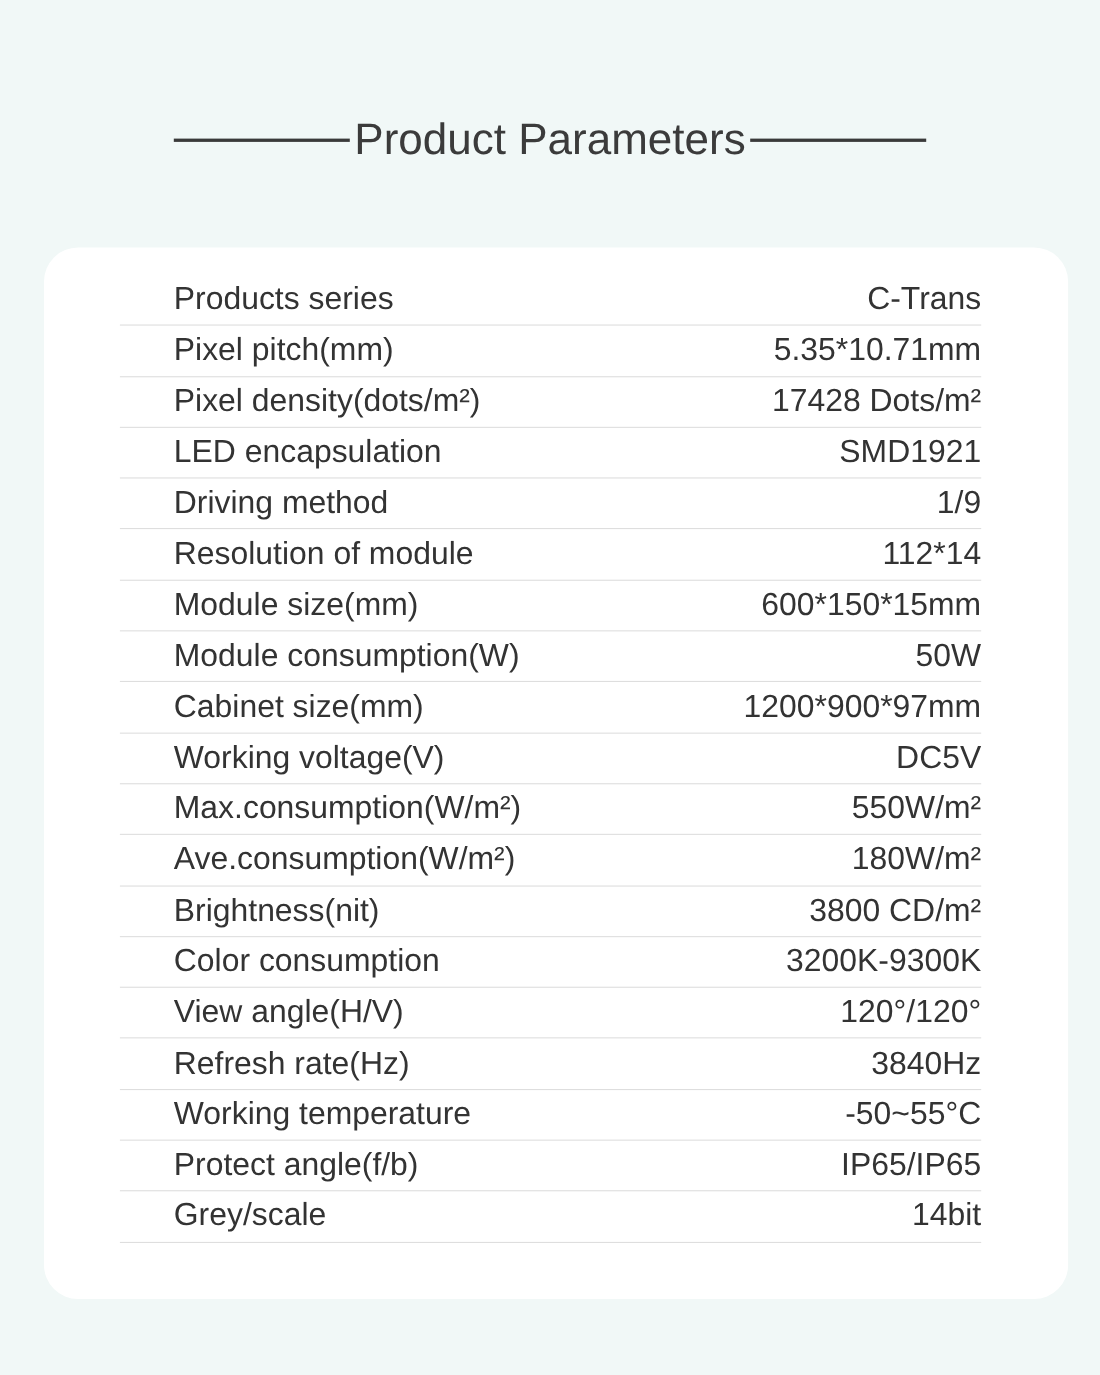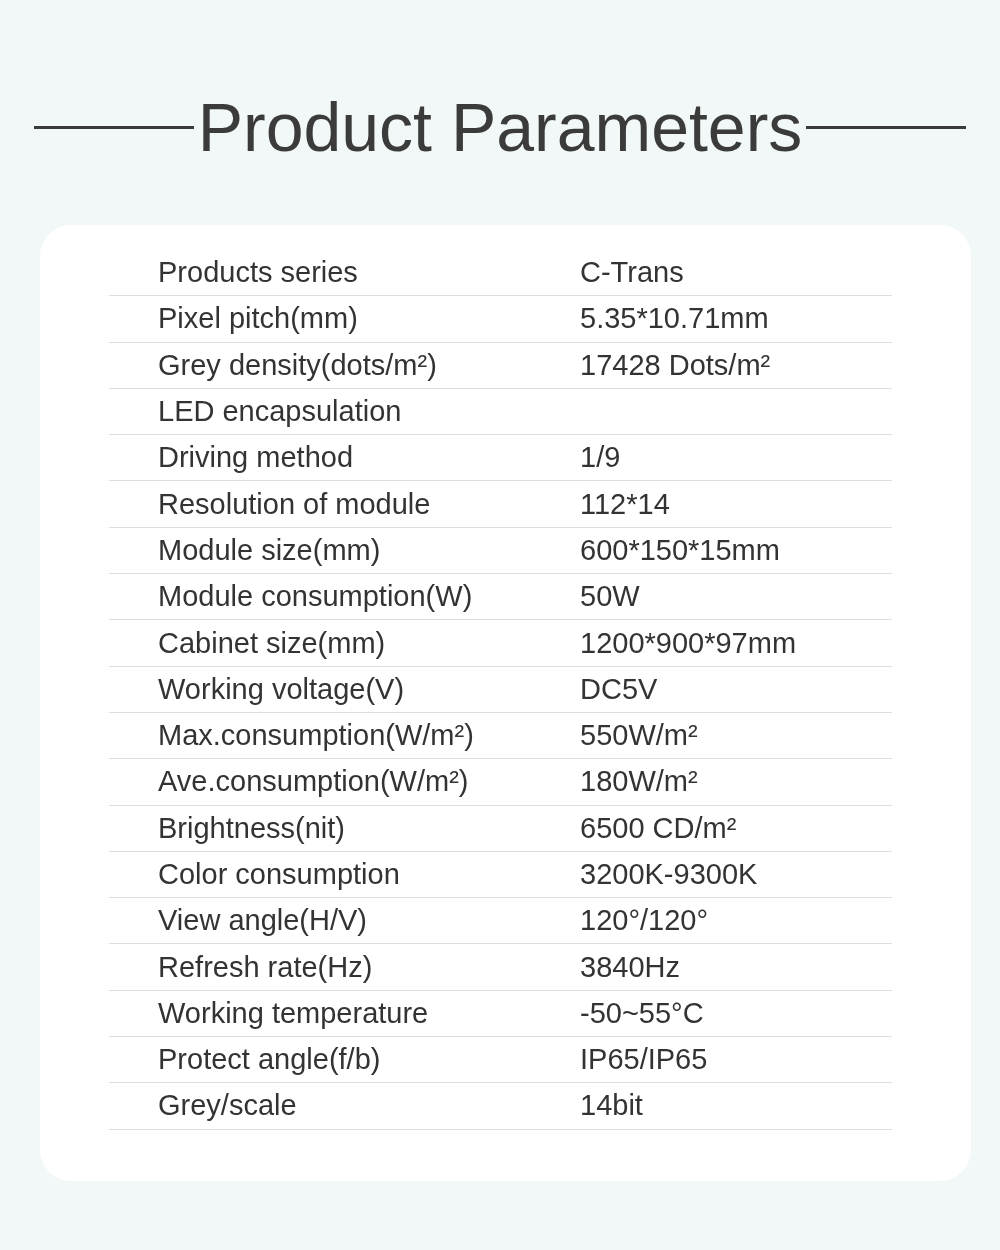--- a/index.html
+++ b/index.html
@@ -27,21 +27,21 @@
     justify-content: center;
   }
   .title-rule {
     width: 160px;
     height: 3px;
     background: #3a3a3a;
     flex: 0 0 auto;
   }
   .page-title {
     margin: 0 4px;
-    font-size: 68px;
+    font-size: 40px;
     font-weight: 400;
     color: #3b3b3b;
     letter-spacing: 0px;
     white-space: nowrap;
     line-height: 1;
   }
 
   
   .card {
     position: absolute;
@@ -74,20 +74,21 @@
     white-space: nowrap;
   }
   .cell.label {
     box-sizing: border-box;
     width: 471px;
     padding-left: 49px;
     flex: 0 0 auto;
   }
   .cell.value {
     flex: 1 1 auto;
+    text-align: right;
   }
 </style>
 </head>
 <body>
 
 <div class="header">
   <span class="title-rule"></span>
   <h1 class="page-title">Product Parameters</h1>
   <span class="title-rule"></span>
 </div>
@@ -98,26 +99,27 @@
     <div class="cell label">Products series</div>
     <div class="cell value">C-Trans</div>
   </div>
 
   <div class="row">
     <div class="cell label">Pixel pitch(mm)</div>
     <div class="cell value">5.35*10.71mm</div>
   </div>
 
   <div class="row">
-    <div class="cell label">Grey density(dots/m²)</div>
+    <div class="cell label">Pixel density(dots/m²)</div>
     <div class="cell value">17428 Dots/m²</div>
   </div>
 
   <div class="row">
     <div class="cell label">LED encapsulation</div>
+    <div class="cell value">SMD1921</div>
   </div>
 
   <div class="row">
     <div class="cell label">Driving method</div>
     <div class="cell value">1/9</div>
   </div>
 
   <div class="row">
     <div class="cell label">Resolution of module</div>
     <div class="cell value">112*14</div>
@@ -148,21 +150,21 @@
     <div class="cell value">550W/m²</div>
   </div>
 
   <div class="row">
     <div class="cell label">Ave.consumption(W/m²)</div>
     <div class="cell value">180W/m²</div>
   </div>
 
   <div class="row">
     <div class="cell label">Brightness(nit)</div>
-    <div class="cell value">6500 CD/m²</div>
+    <div class="cell value">3800 CD/m²</div>
   </div>
 
   <div class="row">
     <div class="cell label">Color consumption</div>
     <div class="cell value">3200K-9300K</div>
   </div>
 
   <div class="row">
     <div class="cell label">View angle(H/V)</div>
     <div class="cell value">120°/120°</div>

